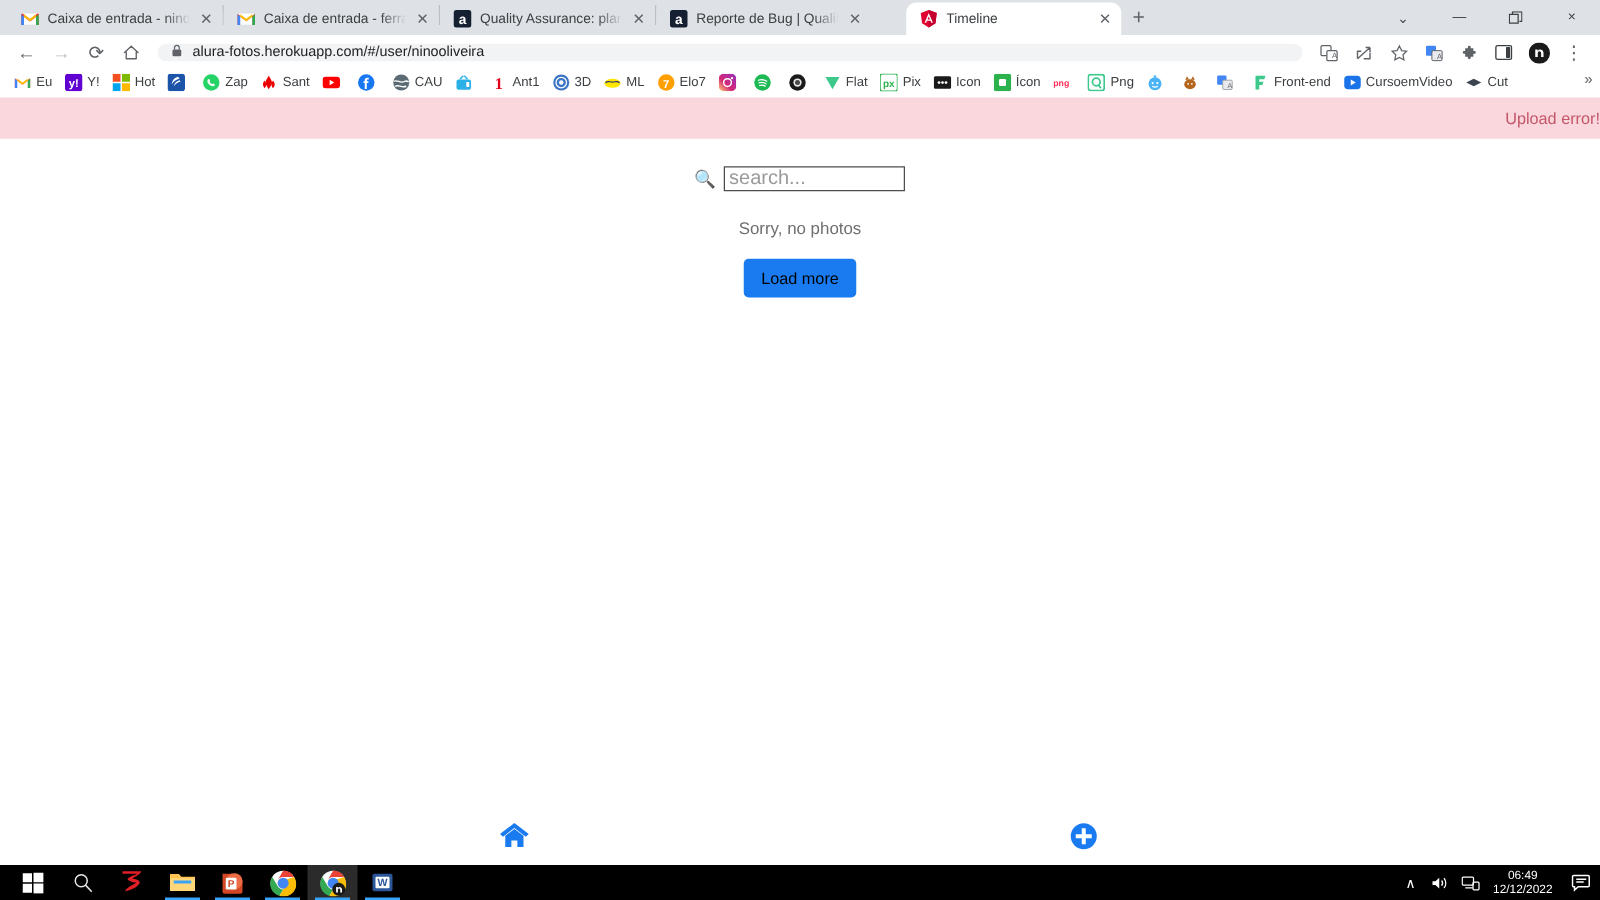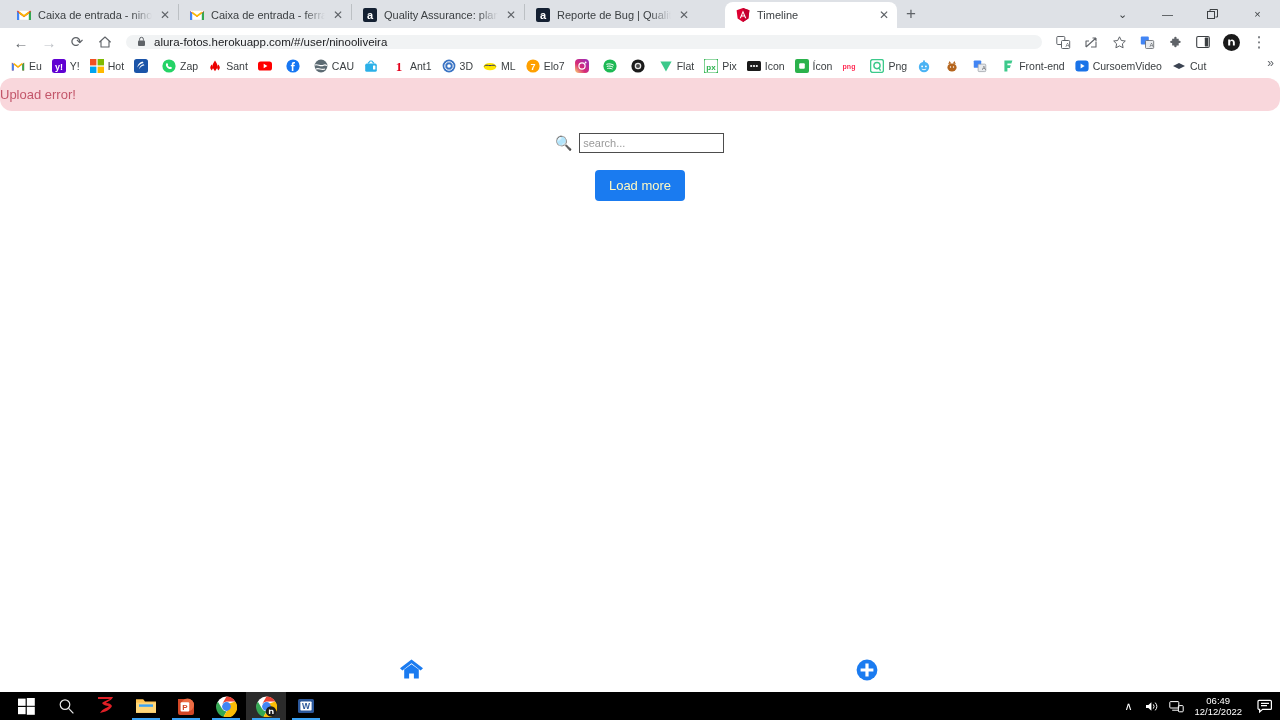--- a/index.html
+++ b/index.html
@@ -82,44 +82,44 @@
     font-size:10.5px; color:#3c4043; white-space:nowrap;
   }
   .bm-ico { width:14px; height:14px; flex:0 0 14px; display:block; border-radius:2px; }
   .bm-overflow {
     position:absolute; right:6px; color:#5f6368; font-size:12px;
   }
 
   
   .page { height: 613px; background:#ffffff; position:relative; }
   .alert {
-    height:33px; background:#f9d7dc; display:flex; align-items:center; justify-content:flex-start;
-    color:#c3566a; font-size:13px;border-radius:12px;
+    height:33px; background:#f9d7dc; display:flex; align-items:center; justify-content:flex-end;
+    color:#c3566a; font-size:13px;
   }
   .search-row {
     margin-top: 22px; display:flex; align-items:center; justify-content:center; gap:6px;
   }
   .search-icon { font-size:14px; line-height:1; }
   .search-input {
     width: 145px; height: 20px;
     border: 1px solid #4d4d4d;
-    font-size: 11px; color:#000;
+    font-size: 16px; color:#000;
     padding: 1px 3px;
     font-family: "Liberation Sans", sans-serif;
     background:#fff;
     outline: 1px solid transparent;
   }
   .search-input::placeholder { color:#9a9a9a; }
   .no-photos {
     margin-top: 22px; text-align:center;
     font-size:13.5px; color:#6f6f6f;
   }
   .load-more-wrap { margin-top: 17px; text-align:center; }
   .load-more {
-    background:#1a7bf0; color:#fef9c3;
+    background:#1a7bf0; color:#000000;
     border:none; border-radius:4px;
     font-size:13px; font-family:"Liberation Sans", sans-serif;
     padding: 8px 14px; cursor:pointer;
   }
   .bottom-bar {
     position:absolute; left:0; right:0; bottom:0; height:46px;
     display:flex; align-items:center;
   }
   .home-icon { position:absolute; left:399px; bottom:6px; }
   .add-icon  { position:absolute; left:856px; bottom:6px; }
@@ -561,20 +561,21 @@
 
     <div class="alert">
       <span>Upload error!</span>
     </div>
 
     <div class="search-row">
       <span class="search-icon">🔍</span>
       <input class="search-input" type="text" placeholder="search..." style="">
     </div>
 
+    <div class="no-photos">Sorry, no photos</div>
 
     <div class="load-more-wrap">
       <button class="load-more">Load more</button>
     </div>
 
     <div class="bottom-bar">
       <span class="home-icon">
         <svg width="25" height="24" viewBox="0 0 25 24">
           <path d="M12.5 2.4 L24 11.2 L21.6 13.4 L12.5 6.3 L3.4 13.4 L1 11.2 Z" fill="#1a7bf0"></path>
           <path d="M5.2 12.6 L12.5 7.2 L19.8 12.6 V21.6 H14.9 V16.4 H10.1 V21.6 H5.2 Z" fill="#1a7bf0"></path>

